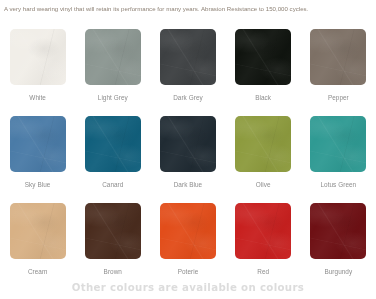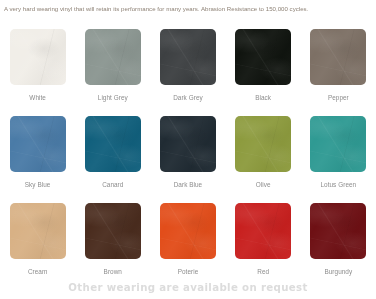--- a/index.html
+++ b/index.html
@@ -181,15 +181,15 @@
         <div class="label" style="color: rgb(141, 141, 141);">Red</div>
       </div>
       <div class="cell">
         <div class="swatch" style="background-color: rgb(110, 16, 20);"></div>
         <div class="label" style="color: rgb(141, 141, 141);">Burgundy</div>
       </div>
     </div>
 
   </div>
 
-  <div class="footer" style="color: rgb(220, 220, 220);">Other wearing are available on request</div>
+  <div class="footer" style="color: rgb(220, 220, 220);">Other colours are available on colours</div>
 
 </div>
 
 </body></html>

